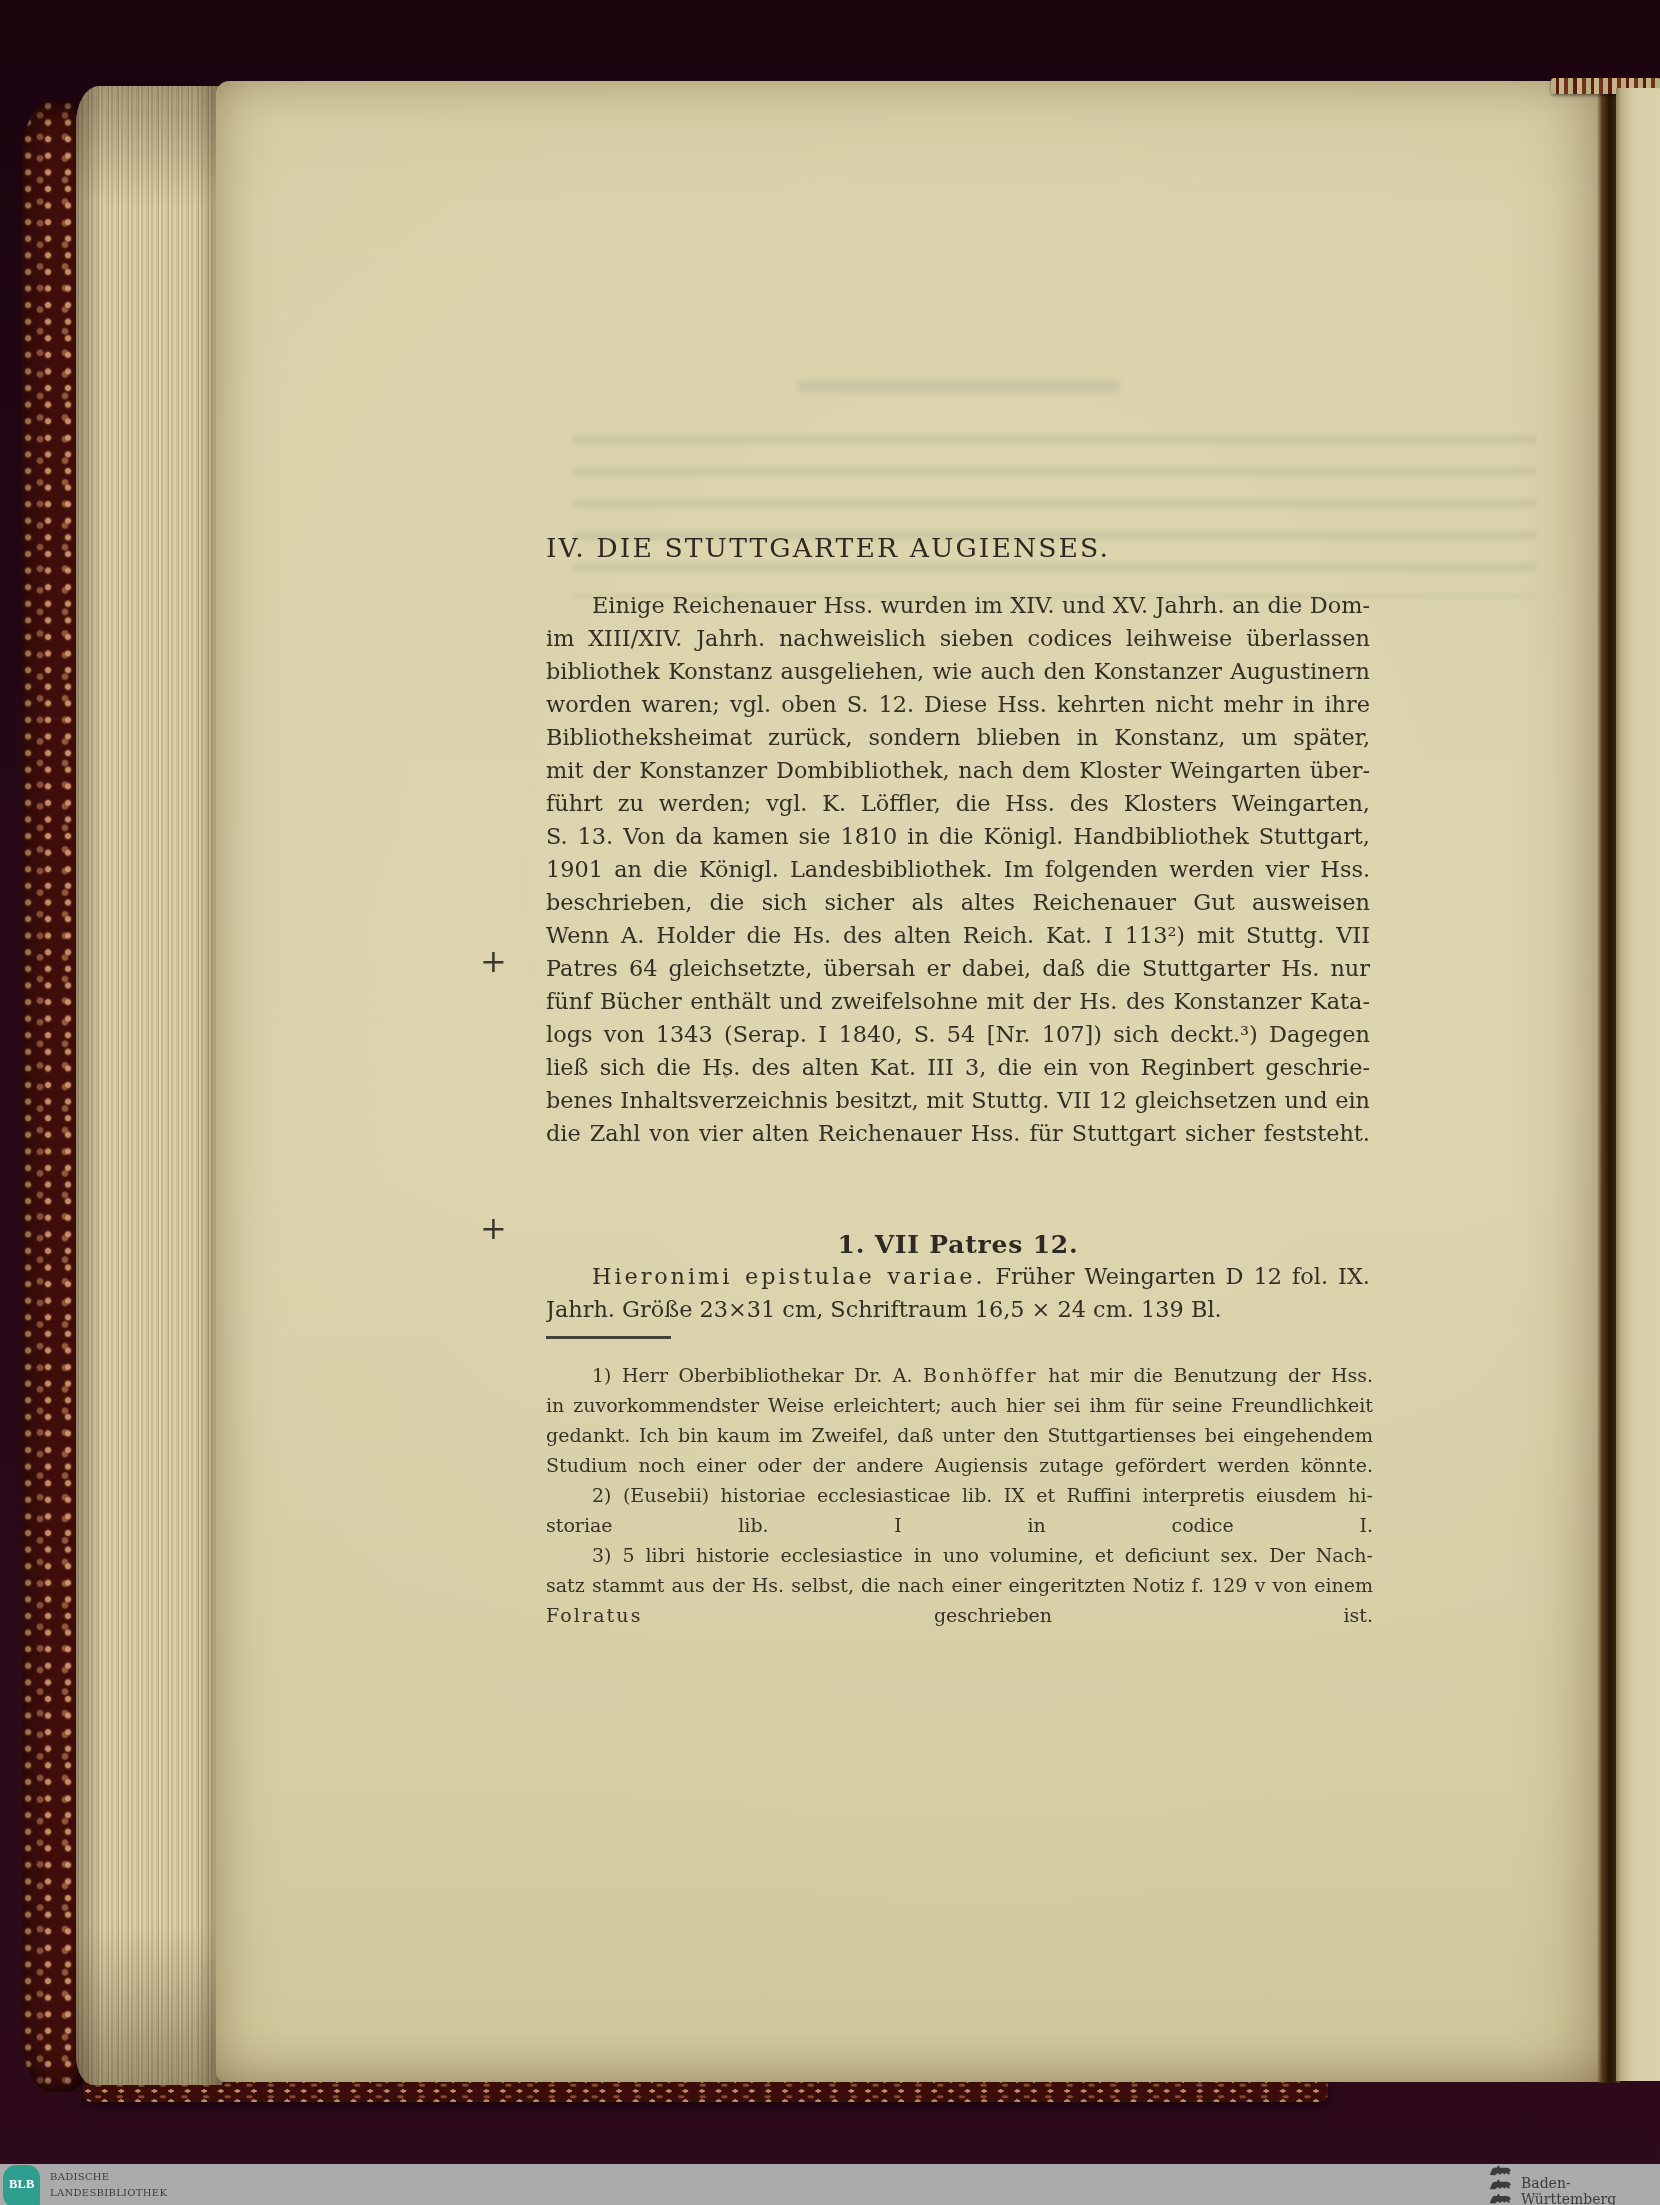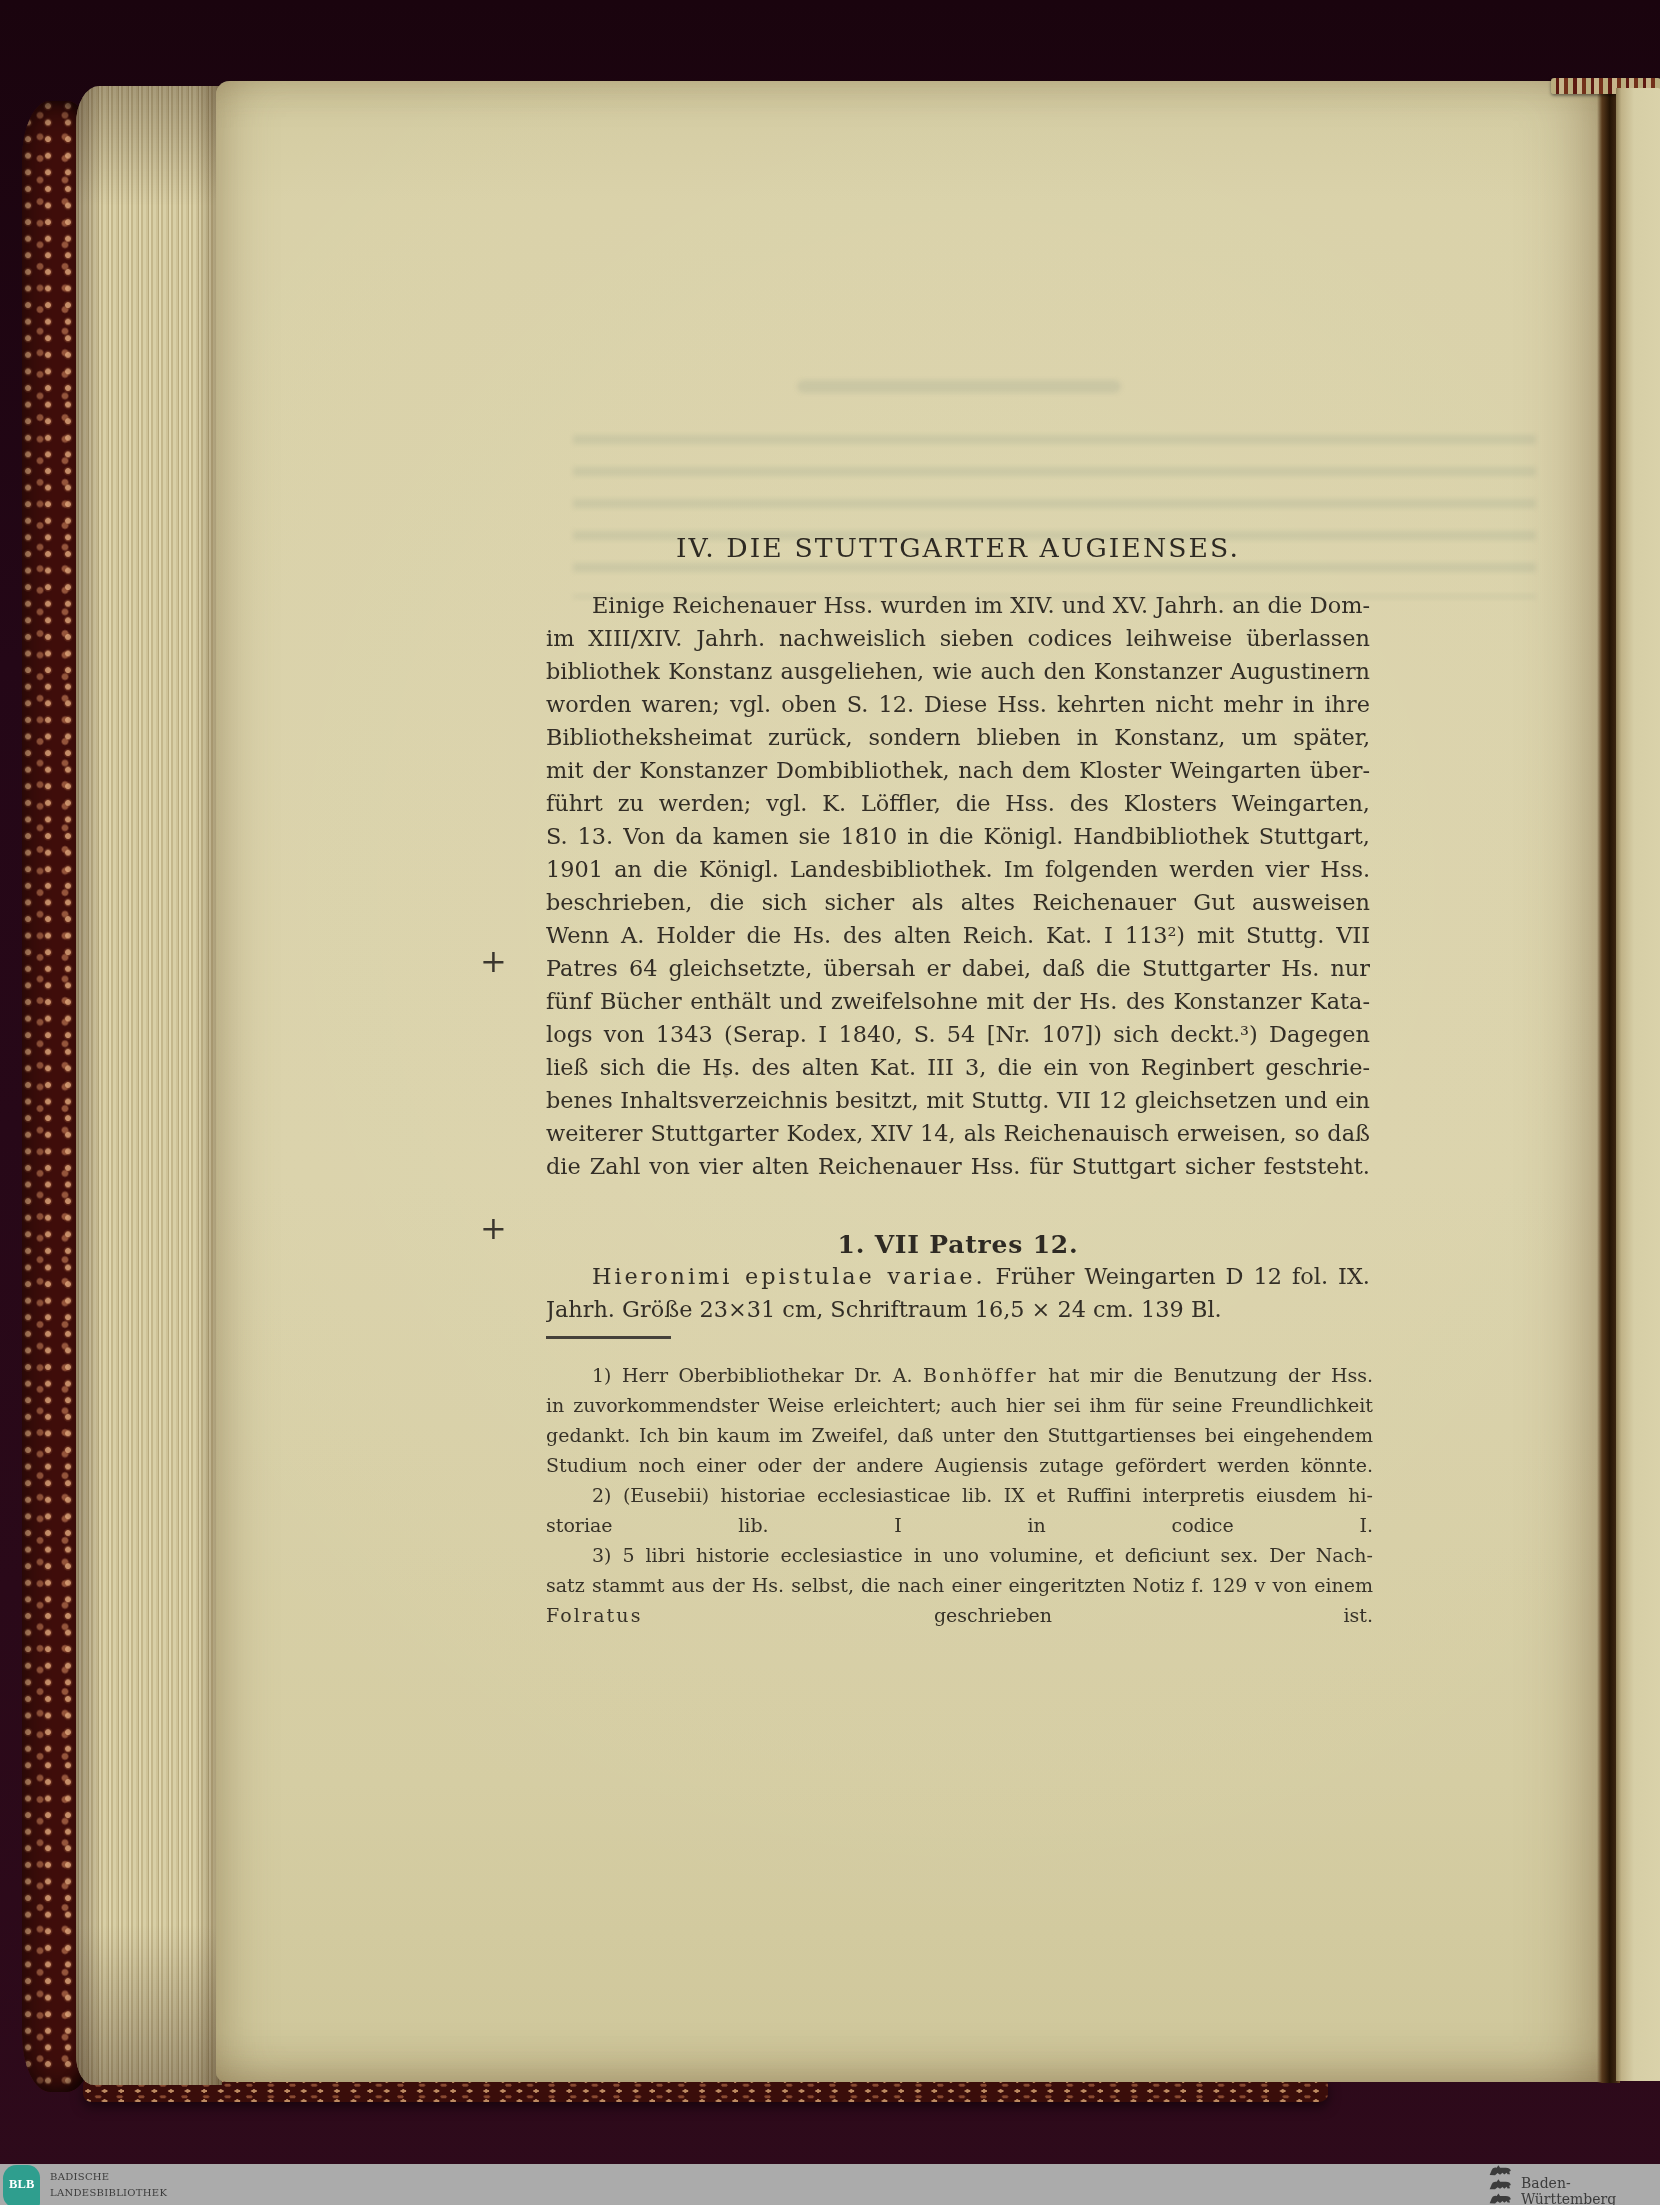--- a/index.html
+++ b/index.html
@@ -47,21 +47,21 @@
   
   .ghost-line{position:absolute;left:581px;top:299px;width:324px;height:13.3px;border-radius:6.6px;
          background:rgba(125,145,125,.18);filter:blur(2.5px);}
   .ghost-block{position:absolute;left:357px;top:354px;width:963px;height:163px;
          background:repeating-linear-gradient(180deg, rgba(125,145,125,.17) 0 9px, rgba(125,145,125,0) 9px 32px);
          filter:blur(2.5px);}
   .speck{position:absolute;left:508px;top:993px;width:4.2px;height:4.2px;border-radius:50%;
          background:rgba(80,60,40,.38);}
   
   .ink{color:#332e26;}
-  .doc-title{position:absolute;left:330px;top:448px;width:824px;text-align:center;
+  .doc-title{position:absolute;left:330px;top:448px;width:824px;
          font-size:26.6px;line-height:38px;letter-spacing:2.1px;color:#2e2a23;}
   .para1{position:absolute;left:330px;top:508px;width:824px;font-size:22.4px;}
   .para-line{height:33px;line-height:33px;text-align:justify;text-align-last:justify;overflow:hidden;}
   .ind{padding-left:46px;}
   .nojust{text-align-last:left;}
   .margin-plus{position:absolute;left:264px;width:42px;font-size:32px;line-height:33px;color:#3a362e;}
   .plus1{top:864px;} .plus2{top:1131px;}
   .subheading{position:absolute;left:330px;top:1128px;width:824px;text-align:center;
          font-weight:bold;font-size:25px;line-height:37px;letter-spacing:0.8px;color:#2e2a23;margin-top:17px;}
   .para2{position:absolute;left:330px;top:1179px;width:824px;font-size:22.4px;}
@@ -110,21 +110,20 @@
       <div class="para-line">führt zu werden; vgl. K. Löffler, die Hss. des Klosters Weingarten,</div>
       <div class="para-line">S. 13. Von da kamen sie 1810 in die Königl. Handbibliothek Stuttgart,</div>
       <div class="para-line">1901 an die Königl. Landesbibliothek. Im folgenden werden vier Hss.</div>
       <div class="para-line">beschrieben, die sich sicher als altes Reichenauer Gut ausweisen können.¹)</div>
       <div class="para-line">Wenn A. Holder die Hs. des alten Reich. Kat. I 113²) mit Stuttg. VII</div>
       <div class="para-line">Patres 64 gleichsetzte, übersah er dabei, daß die Stuttgarter Hs. nur</div>
       <div class="para-line">fünf Bücher enthält und zweifelsohne mit der Hs. des Konstanzer Kata-</div>
       <div class="para-line">logs von 1343 (Serap. I 1840, S. 54 [Nr. 107]) sich deckt.³) Dagegen</div>
       <div class="para-line">ließ sich die Hs. des alten Kat. III 3, die ein von Reginbert geschrie-</div>
       <div class="para-line">benes Inhaltsverzeichnis besitzt, mit Stuttg. VII 12 gleichsetzen und ein</div>
-      <div class="para-line">weiterer Stuttgarter Kodex, XIV 14, als Reichenauisch erweisen, so daß</div>
       <div class="para-line">die Zahl von vier alten Reichenauer Hss. für Stuttgart sicher feststeht.</div>
     </div>
 
     <div class="margin-plus plus1">+</div>
     <div class="margin-plus plus2">+</div>
 
     <div class="subheading">1. VII Patres 12.</div>
 
     <div class="para2">
       <div class="para-line ind"><span class="sperr">Hieronimi epistulae variae.</span><span> Früher Weingarten D 12 fol. IX.</span></div>

